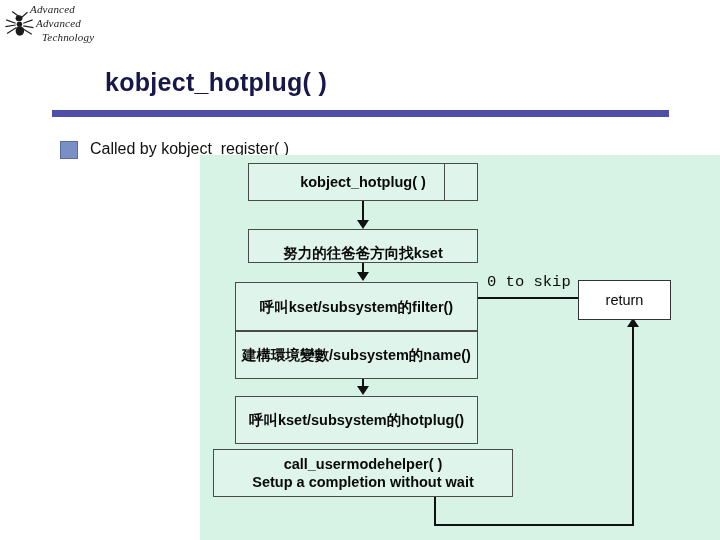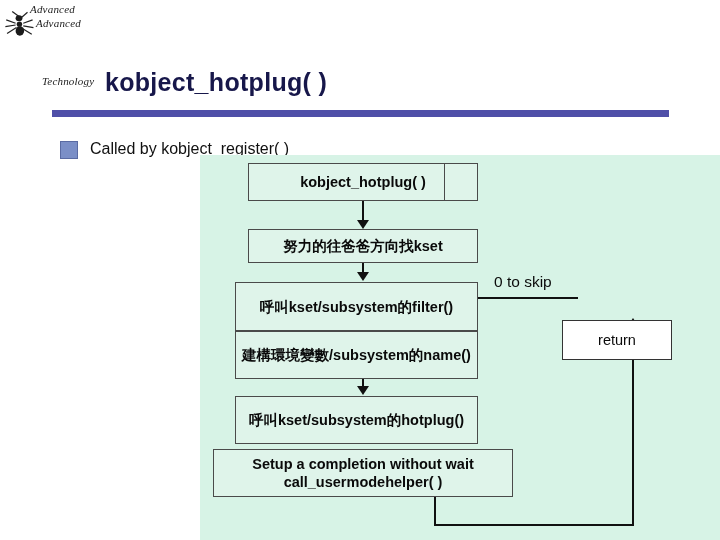--- a/index.html
+++ b/index.html
@@ -29,21 +29,21 @@
     top: 2px;
     font-family: "Liberation Serif", serif;
     font-size: 11px;
     line-height: 14px;
     color: #1b1b1b;
     font-style: italic;
     letter-spacing: .2px;
   }
   .logo-text .l1 { padding-left: 4px; }
   .logo-text .l2 { padding-left: 10px; }
-  .logo-text .l3 { padding-left: 16px; margin-top: 44px; }
+  .logo-text .l3 { padding-left: 16px; }
 
   
   .ant {
     position: absolute;
     left: 2px;
     top: 8px;
     width: 34px;
     height: 34px;
   }
 
@@ -121,47 +121,47 @@
   
   .box-hotplug .divider {
     position: absolute;
     right: 32px;
     top: 0;
     bottom: 0;
     width: 1px;
     background: #4a4a4a;
   }
   .box-kset {
-    left: 48px;  top: 74px;  width: 230px; height: 34px;
+    left: 48px;  top: 74px;  width: 230px; height: 34px; justify-content: flex-end;
   }
   .box-filter {
     left: 35px;  top: 127px; width: 243px; height: 49px;
   }
   .box-name {
     left: 35px;  top: 176px; width: 243px; height: 48px;
   }
   .box-hotplugcall {
     left: 35px;  top: 241px; width: 243px; height: 48px;
   }
   .box-usermode {
     left: 13px;  top: 294px; width: 300px; height: 48px;
   }
   .box-return {
-    left: 362px; top: 125px; width: 110px; height: 40px;
+    left: 378px; top: 125px; width: 93px; height: 40px;
     background: #ffffff;
     border: 1px solid #333;
-    margin-top: 40px;
   }
 
   .label-skip {
     position: absolute;
-    left: 294px;
+    left: 287px;
     top: 118px;
     font-size: 15.5px;
     color: #0b0b0b;
+    font-family: Liberation Mono, monospace;
   }
 
   
   .line {
     position: absolute;
     background: #111111;
   }
   .vline { width: 2px; }
   .hline { height: 2px; }
 
@@ -252,22 +252,22 @@
 
   <div class="box box-name bold">
     <span>建構環境變數/subsystem的name()</span>
   </div>
 
   <div class="box box-hotplugcall bold">
     <span>呼叫kset/subsystem的hotplug()</span>
   </div>
 
   <div class="box box-usermode bold">
+    <span>call_usermodehelper( )</span>
     <span>Setup a completion without wait</span>
-    <span>call_usermodehelper( )</span>
   </div>
 
   <div class="box box-return">
     <span>return</span>
   </div>
 
   <div class="label-skip">0 to skip</div>
 </div>
 
 </body></html>

